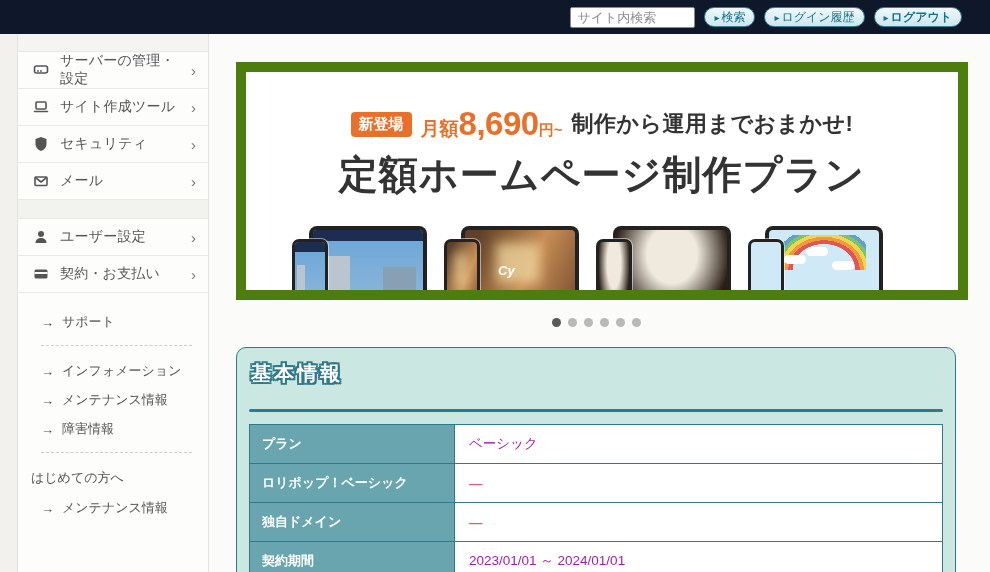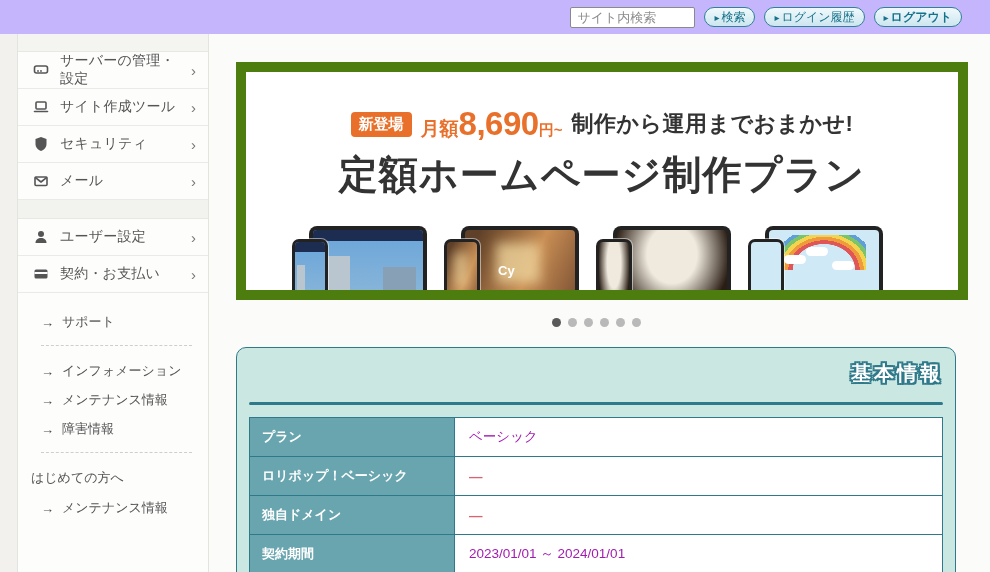--- a/index.html
+++ b/index.html
@@ -1,20 +1,20 @@
 <!DOCTYPE html>
 <html><head>
 <meta charset="utf-8">
 <style>
   * { margin:0; padding:0; box-sizing:border-box; }
   html,body { width:990px; height:572px; overflow:hidden; }
   body { font-family:"Liberation Sans","DejaVu Sans",sans-serif; background:#fbfbfa; position:relative; }
 
   
-  .topbar { position:absolute; top:0; left:0; width:990px; height:34px; background:#c4b5fd;
+  .topbar { position:absolute; top:0; left:0; width:990px; height:34px; background:#0f172a;
             display:flex; align-items:center; justify-content:flex-end; gap:9px; padding-right:28px; z-index:10; }
   .search-input { width:125px; height:21px; border:1px solid #8a8a8a; border-radius:2px;
                   font-size:13px; padding:1px 6px; color:#333; background:#fff; }
   .search-input::placeholder { color:#8d8d8d; }
   .pill-btn { display:inline-flex; align-items:center; gap:2px; height:20px; padding:0 9px;
               background:linear-gradient(#f0f9fc,#cde6ef); border:1.5px solid #2E8296; border-radius:11px;
               color:#16718A; font-size:12px; cursor:pointer; white-space:nowrap; }
   .pill-btn .arr { font-size:10px; }
   .pill-btn.bold { font-weight:bold; }
 
@@ -47,21 +47,21 @@
   .price { color:#E8702B; font-weight:bold; display:flex; align-items:baseline; }
   .price .sm { font-size:19px; }
   .price .big { font-size:33px; letter-spacing:-0.5px; }
   .price .suf { font-size:15px; }
   .tagline { color:#333; font-weight:bold; font-size:22px; letter-spacing:0.5px; }
   .banner-title { color:#333; font-weight:900; font-size:39px; letter-spacing:1px; margin-top:5px; text-align:center; }
 
   
   .devices { position:absolute; left:0; bottom:-32px; width:700px; display:flex; justify-content:center; gap:34px; }
   .dev-group { position:relative; width:118px; height:96px; }
-  .tablet { position:absolute; right:0; top:0; width:118px; height:96px; background:#222; border-radius:8px; padding:4px; }
+  .tablet { position:absolute; right:0; top:0; width:118px; height:96px; background:#222; border-radius:8px; padding:4px;font-style:italic; }
   .tablet .screen { width:100%; height:100%; border-radius:4px; overflow:hidden; position:relative; }
   .phone { position:absolute; left:-17px; top:13px; width:36px; height:82px; background:#222; border-radius:7px;
            padding:3px; z-index:2; box-shadow:0 0 0 1px rgba(255,255,255,.5); }
   .phone .screen { width:100%; height:100%; border-radius:4px; overflow:hidden; position:relative; }
 
   .scr1 { background:linear-gradient(#6aa5da,#93bbd8); }
   .scr1 .bar { position:absolute; top:0; left:0; right:0; height:13%; background:#1d2d52; }
   .scr1 .t1 { position:absolute; bottom:0; left:8%; width:26%; height:70%; background:#b9c6cf; }
   .scr1 .t2 { position:absolute; bottom:0; right:6%; width:30%; height:58%; background:#87a0b6; }
   .scr2 { background:linear-gradient(115deg,#5f4028 10%,#c98e54 55%,#7d5234 95%); }
@@ -80,23 +80,23 @@
                 box-shadow:-18px 2px 0 -2px #f2a8c0; }
 
   
   .dots { width:720px; display:flex; justify-content:center; gap:7px; margin-top:18px; }
   .dot { width:9px; height:9px; border-radius:50%; background:#b9b9b9; cursor:pointer; }
   .dot.active { background:#5a5a5a; }
 
   
   .panel { margin-top:20px; width:720px; background:#cbe7e1; border:1.5px solid #2F7A8A; border-radius:10px;
            padding:10px 12px 14px 12px; }
-  .panel-title { font-size:20px; font-weight:bold; letter-spacing:3px; color:#fff; margin:2px 0 15px 2px;
+  .panel-title { font-size:20px; font-weight:bold; letter-spacing:3px; color:#fff; margin:2px 0 22px 2px;
     text-shadow:-2px -2px 0 #2F7A8A, -2px 0 0 #2F7A8A, -2px 2px 0 #2F7A8A, 0 -2px 0 #2F7A8A,
-                 0 2px 0 #2F7A8A, 2px -2px 0 #2F7A8A, 2px 0 0 #2F7A8A, 2px 2px 0 #2F7A8A;text-align:right; }
+                 0 2px 0 #2F7A8A, 2px -2px 0 #2F7A8A, 2px 0 0 #2F7A8A, 2px 2px 0 #2F7A8A; }
   .panel-rule { border:none; border-top:3px solid #2F7A8A; border-radius:2px; margin:2px 0 12px 0; }
   table.info { width:100%; border-collapse:collapse; }
   table.info th { width:205px; background:#69A5AF; color:#fff; font-size:13px; font-weight:bold; text-align:left;
                   padding:10px 12px; border:1px solid #2F7A8A; }
   table.info td { background:#fff; color:#a21caf; font-size:13.5px; padding:10px 14px; border:1px solid #2F7A8A; }
   table.info td.dash { color:#D9636E; font-weight:bold; }
 
   .icon-svg { stroke:#555; fill:none; stroke-width:1.6; stroke-linecap:round; stroke-linejoin:round; }
   .icon-fill { fill:#555; stroke:none; }
 </style>

